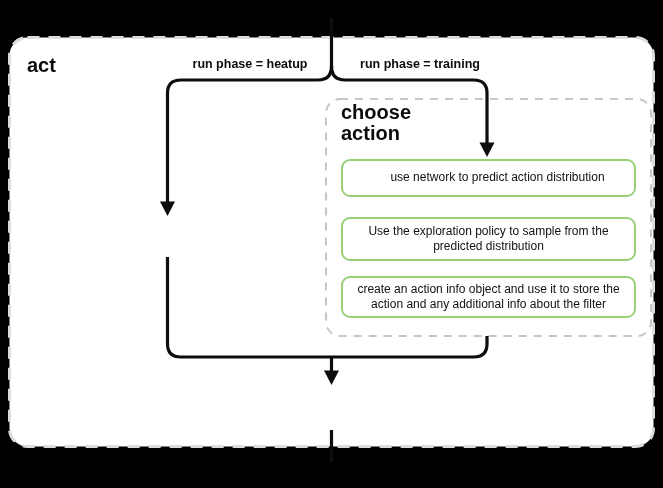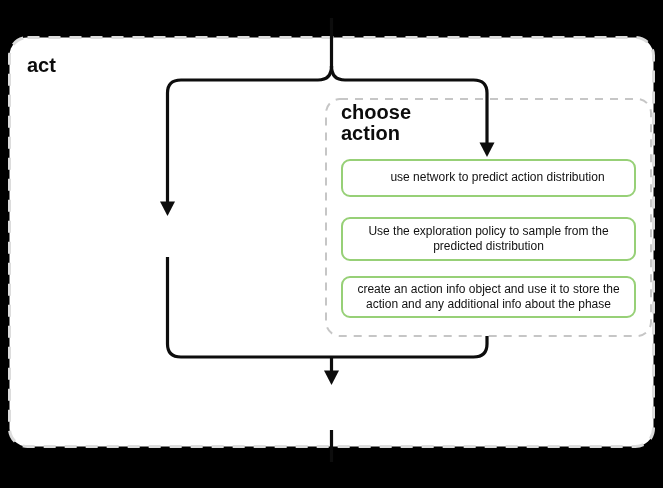--- a/index.html
+++ b/index.html
@@ -76,25 +76,27 @@
     <path class="edge" d="M167.5,257 L167.5,344 Q167.5,357 181,357 L473.5,357 Q487,357 487,344 L487,336"></path>
 
     <path class="edge" d="M331.5,357 L331.5,371"></path>
     <polygon class="arrowhead" points="331.5,385 324,370.5 339,370.5"></polygon>
 
     <path class="edge" d="M331.5,430 L331.5,462"></path>
   </svg>
 
   <div class="lane-title">act</div>
 
+  <div class="branch-label heatup">run phase = heatup</div>
 
+  <div class="branch-label training">run phase = training</div>
 
   <div class="sub-title">choose action</div>
 
 
   <div class="node predict">use network to predict action distribution</div>
 
   <div class="node explore">Use the exploration policy to sample from the predicted distribution</div>
 
-  <div class="node create">create an action info object and use it to store the action and any additional info about the phase</div>
+  <div class="node create">create an action info object and use it to store the action and any additional info about the filter</div>
 
 
 </div>
 
 </body></html>

